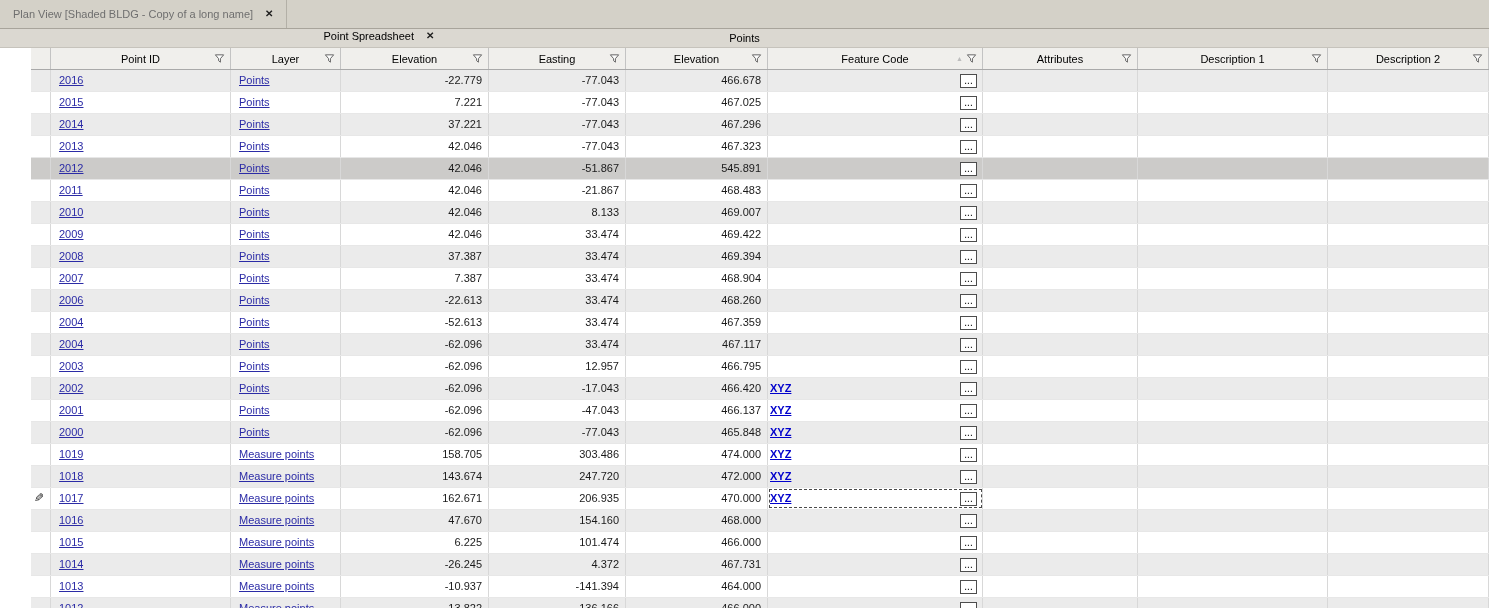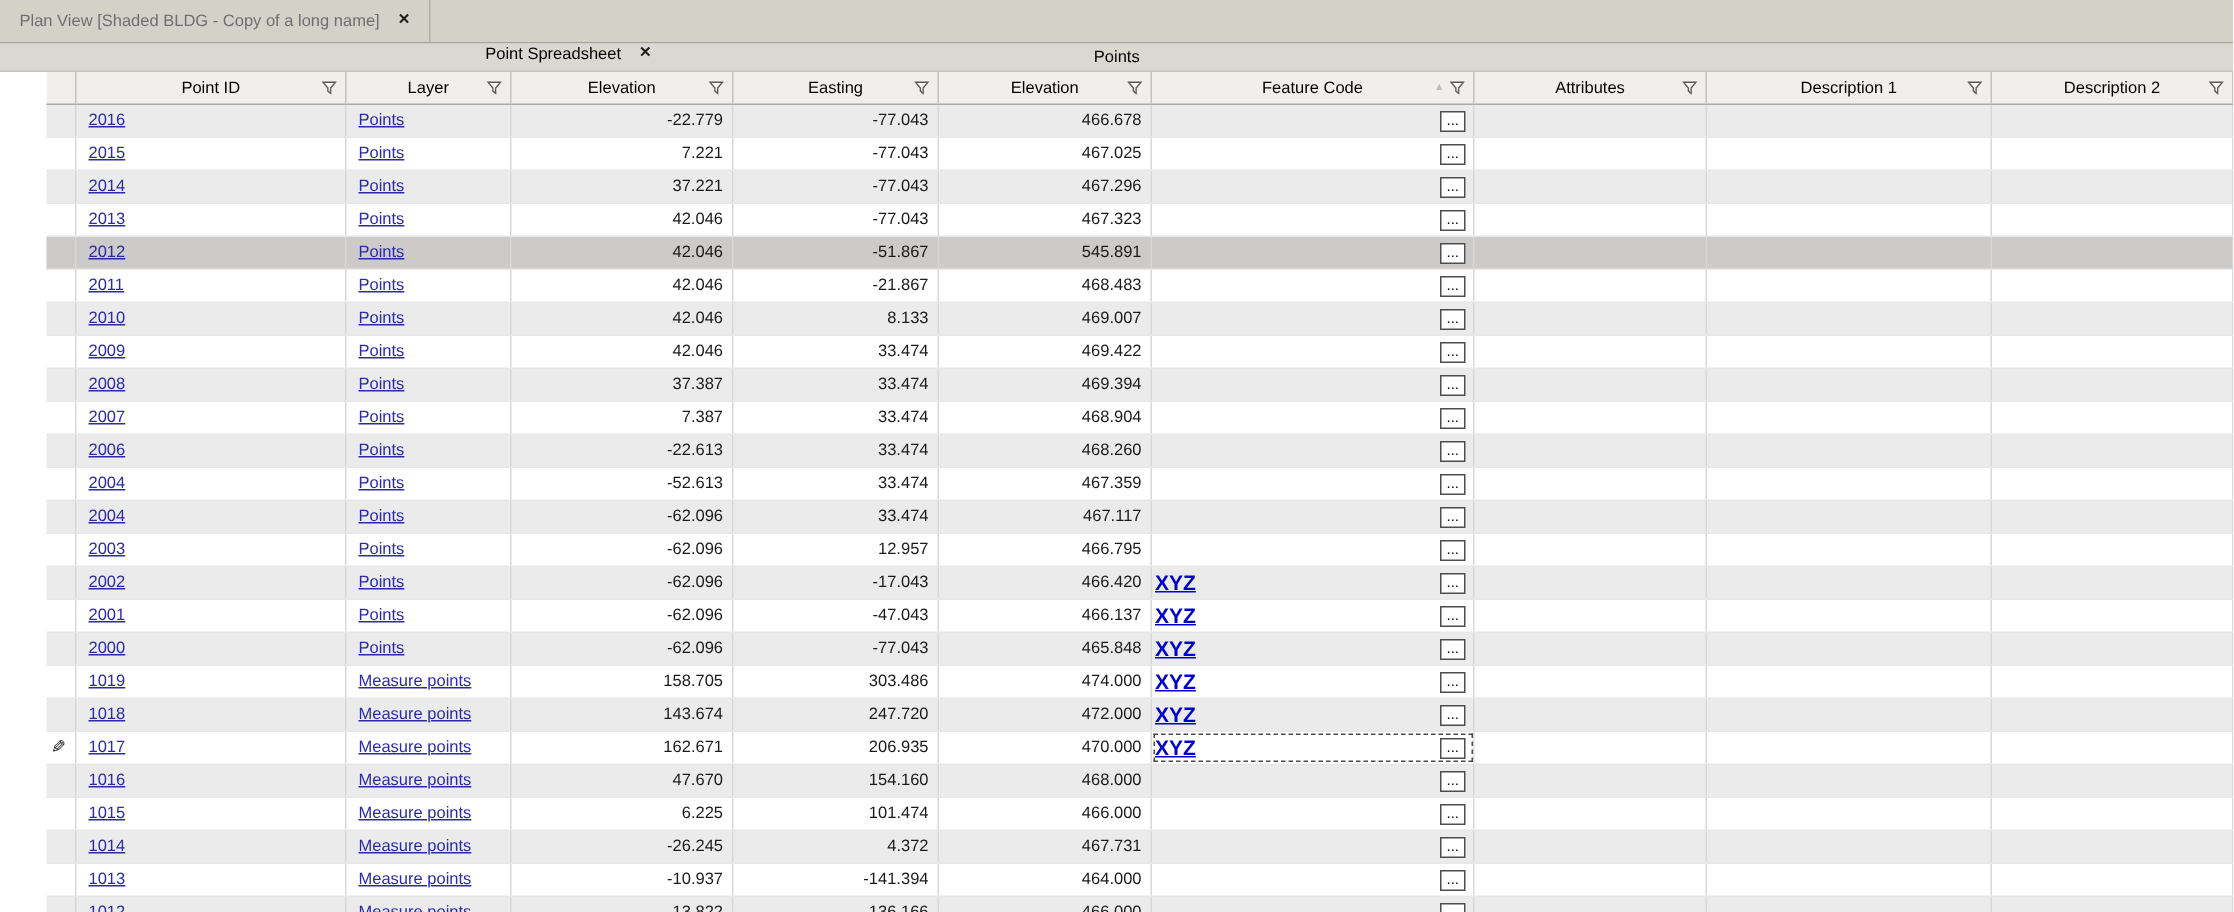--- a/index.html
+++ b/index.html
@@ -73,21 +73,21 @@
     overflow:hidden; white-space:nowrap;
     line-height:21px;
   }
   .cell.sel { }
   .pencil { position:absolute; left:3px; top:2px; font-size:12px; line-height:16px; color:#111; transform:scaleX(-1); }
   .cell.pid, .cell.layer { padding-left:8px; color:var(--blue);text-decoration:underline; }
   .cell.num { text-align:right; padding-right:6px; color:#1a1a1a; }
   .cell.feature { }
   .xyz {
     position:absolute; left:2px; top:4px;
-    font-size:14px; font-weight:bold; text-decoration:underline;
+    font-size:11px; font-weight:bold; text-decoration:underline;
     color:var(--xyz); line-height:12px; cursor:pointer;
   }
   .dots {
     position:absolute; right:5px; top:4px;
     width:17px; height:14px;
     border:1px solid #4d4d4d; background:#fff;
     font-family:"Liberation Sans", sans-serif;
     font-size:10px; line-height:8px; text-align:center;
     padding:0; cursor:pointer; color:#000;
   }

